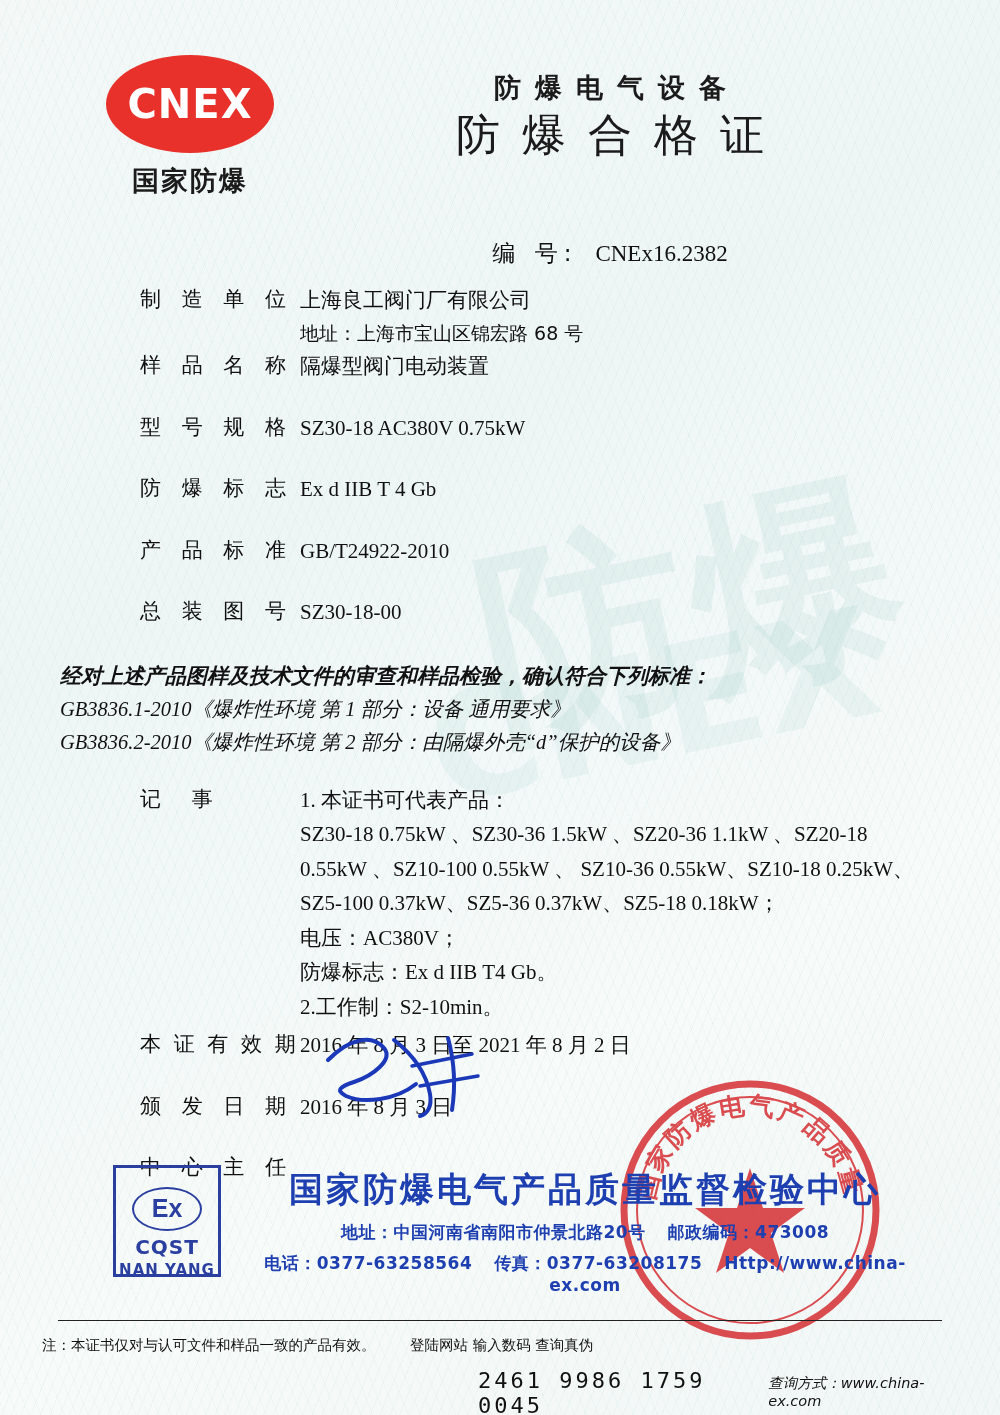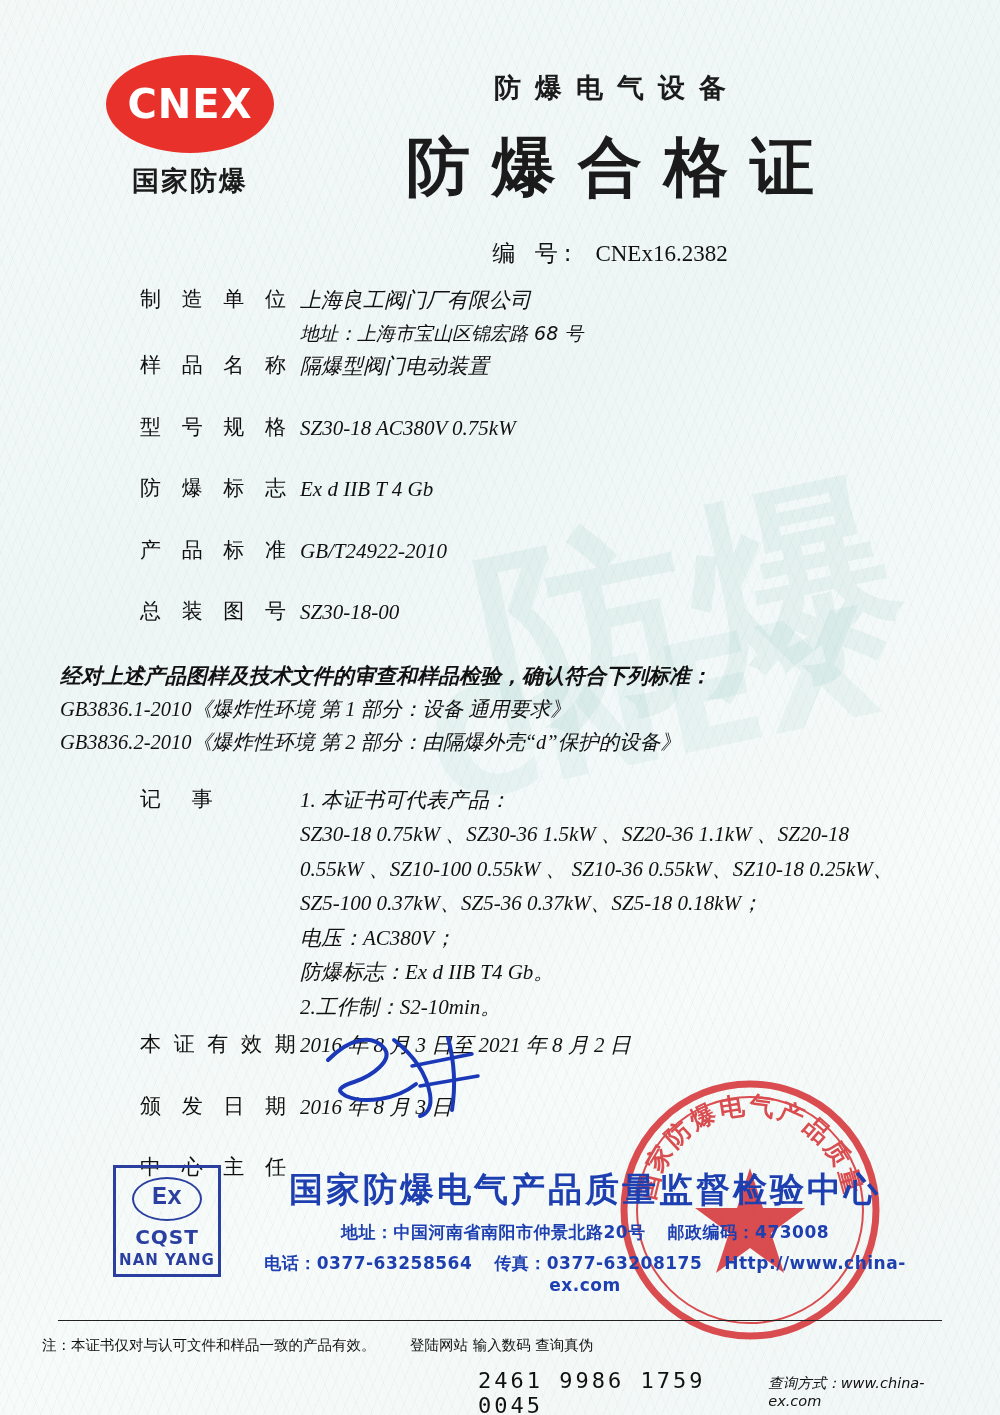--- a/index.html
+++ b/index.html
@@ -101,24 +101,23 @@
   }
   .title-small {
     font-family: "DejaVu Sans", sans-serif;
     font-weight: bold;
     font-size: 27px;
     letter-spacing: 14px;
     color: #1b1b1b;
     text-indent: 14px;
   }
   .title-big {
-    margin-top: 18px;
-    font-family: "DejaVu Sans", sans-serif;
-    font-weight: bold;
-    font-size: 64px;
+    font-family: "DejaVu Sans", sans-serif;
+    font-weight: normal;
+    font-size: 44px;
     letter-spacing: 22px;
     color: #1b1b1b;
     text-indent: 22px;
   }
   .serial {
     position: absolute;
     left: 300px;
     top: 238px;
     width: 620px;
     text-align: center;
@@ -148,21 +147,20 @@
     font-size: 21px;
     color: #111;
     letter-spacing: 7px;
     white-space: nowrap;
   }
   .label.tight { letter-spacing: 1px; }
   .value {
     font-size: 21px;
     color: #111;
     line-height: 1.5;
-    font-style: italic;
   }
   .value .cn { font-family: "DejaVu Sans", sans-serif; }
   .sub {
     font-size: 19px;
     color: #111;
     font-family: "DejaVu Sans", sans-serif;
     margin-top: 2px;
   }
   .gap-m { height: 26px; }
 
@@ -202,26 +200,26 @@
     left: 113px;
     top: 10px;
     width: 108px;
     height: 112px;
     border: 3px solid #2b3fa0;
     color: #2b3fa0;
     text-align: center;
     box-sizing: border-box;
   }
   .ex-badge .ex-oval {
-    margin: 9px auto 2px auto;
+    margin: 19px auto 2px auto;
     width: 66px;
     height: 40px;
     border: 2.5px solid #2b3fa0;
     border-radius: 50%;
-    font-family: Liberation Mono, monospace;
+    font-family: Liberation Sans, sans-serif;
     font-size: 25px;
     font-weight: bold;
     line-height: 38px;
   }
   .ex-badge .cqst {
     font-family: "DejaVu Sans", sans-serif;
     font-weight: bold;
     font-size: 20px;
     letter-spacing: 1px;
     margin-top: 4px;

